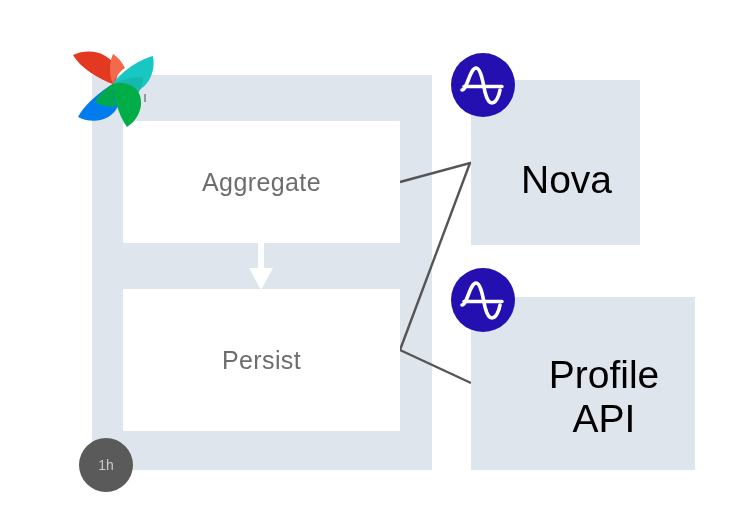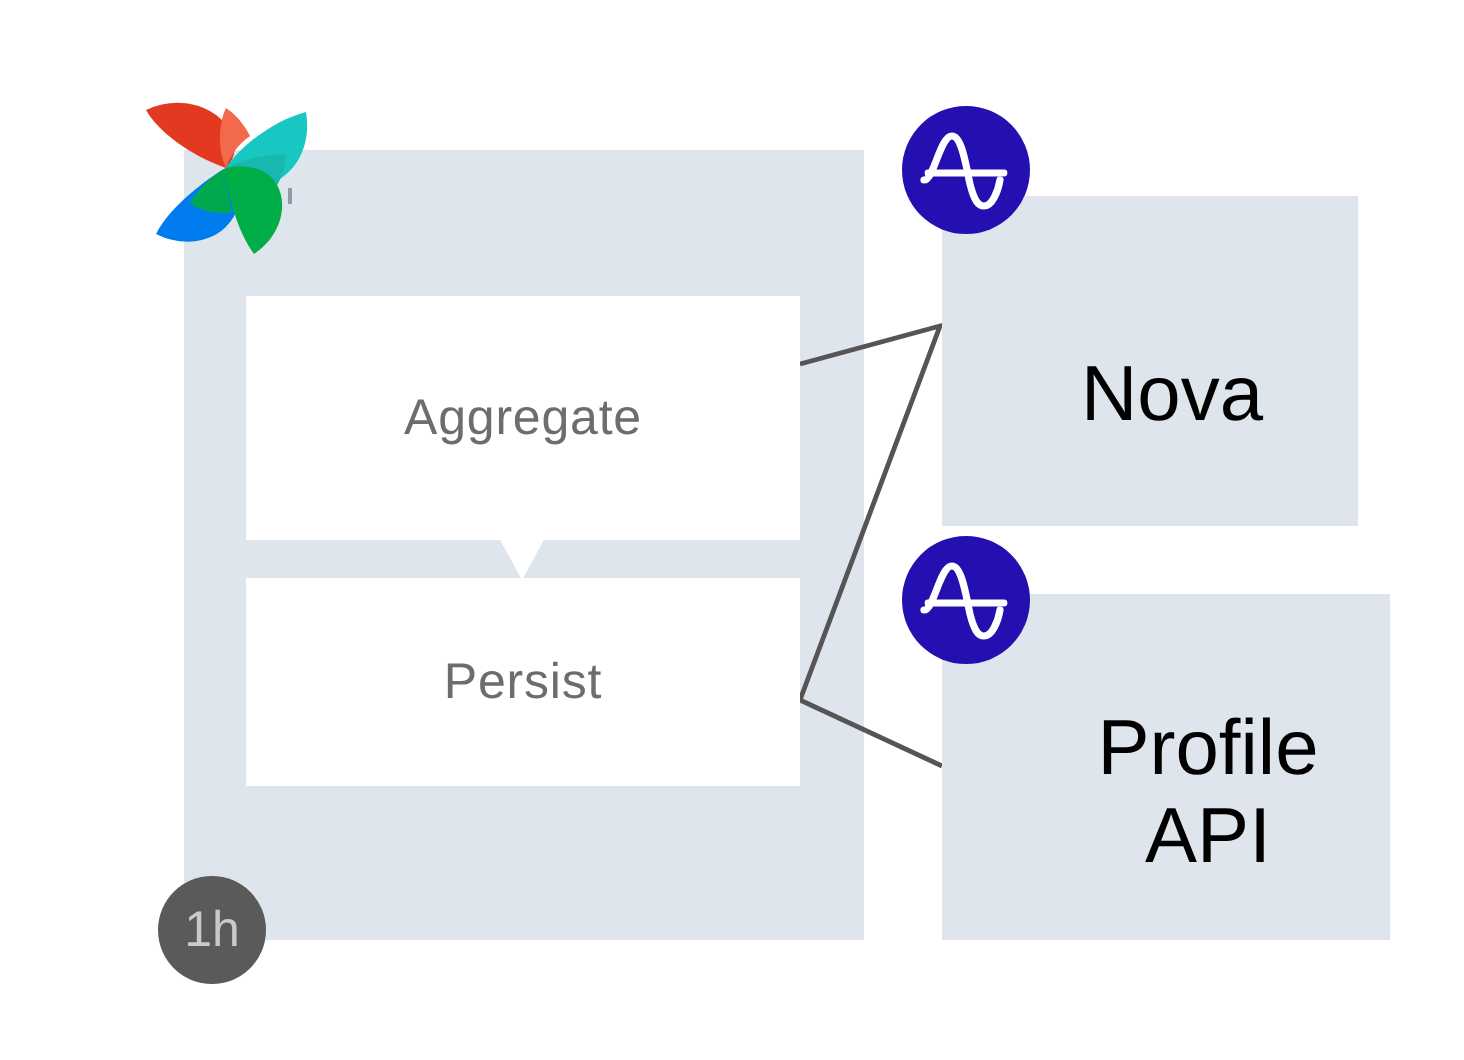--- a/index.html
+++ b/index.html
@@ -39,27 +39,26 @@
     color: #6d6d6d;
     font-size: 25px;
     letter-spacing: 0.4px;
     font-family: "Liberation Sans", sans-serif;
   }
   #task-aggregate {
     left: 123px;
     top: 121px;
     width: 277px;
     height: 122px;
-    margin-top: 27px;
   }
   #task-persist {
     left: 123px;
     top: 289px;
     width: 277px;
-    height: 104px;
+    height: 142px;
   }
 
   
   .flow-arrow {
     position: absolute;
     left: 243px;
     top: 240px;
     width: 36px;
     height: 52px;
   }
@@ -72,22 +71,22 @@
     align-items: center;
     justify-content: center;
     text-align: center;
     color: #000000;
     font-size: 39px;
     line-height: 1.12;
     font-family: "Liberation Sans", sans-serif;
   }
   #dest-nova {
     left: 471px;
-    top: 98px;
-    width: 208px;
+    top: 80px;
+    width: 169px;
     height: 165px;
   }
   #dest-profile {
     left: 471px;
     top: 297px;
     width: 204px;
     height: 173px;
     padding-left: 20px;
   }
   .dest-label {
@@ -128,21 +127,21 @@
     left: 79px;
     top: 438px;
     width: 54px;
     height: 54px;
     border-radius: 50%;
     background: #5a5a5a;
     display: flex;
     align-items: center;
     justify-content: center;
     color: #c9c9c9;
-    font-size: 25px;
+    font-size: 14px;
     font-family: "Liberation Sans", sans-serif;
   }
 
   
   #connectors {
     position: absolute;
     left: 0;
     top: 0;
     width: 732px;
     height: 530px;

